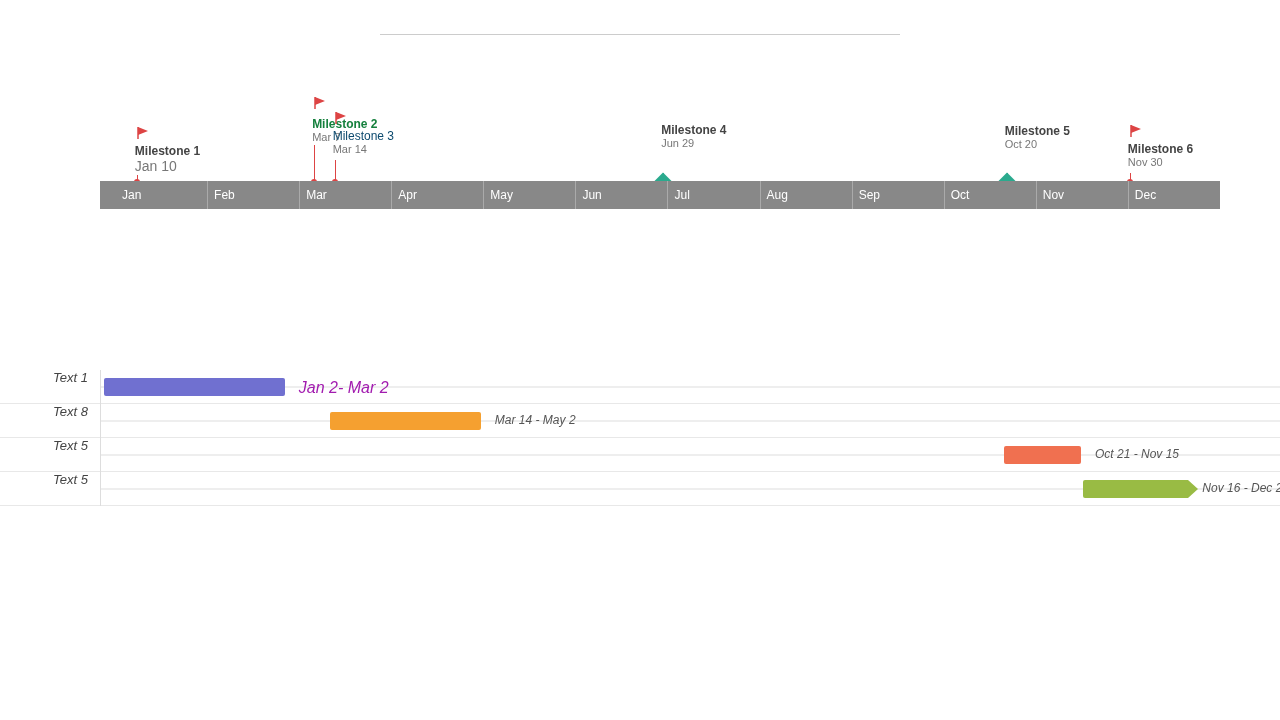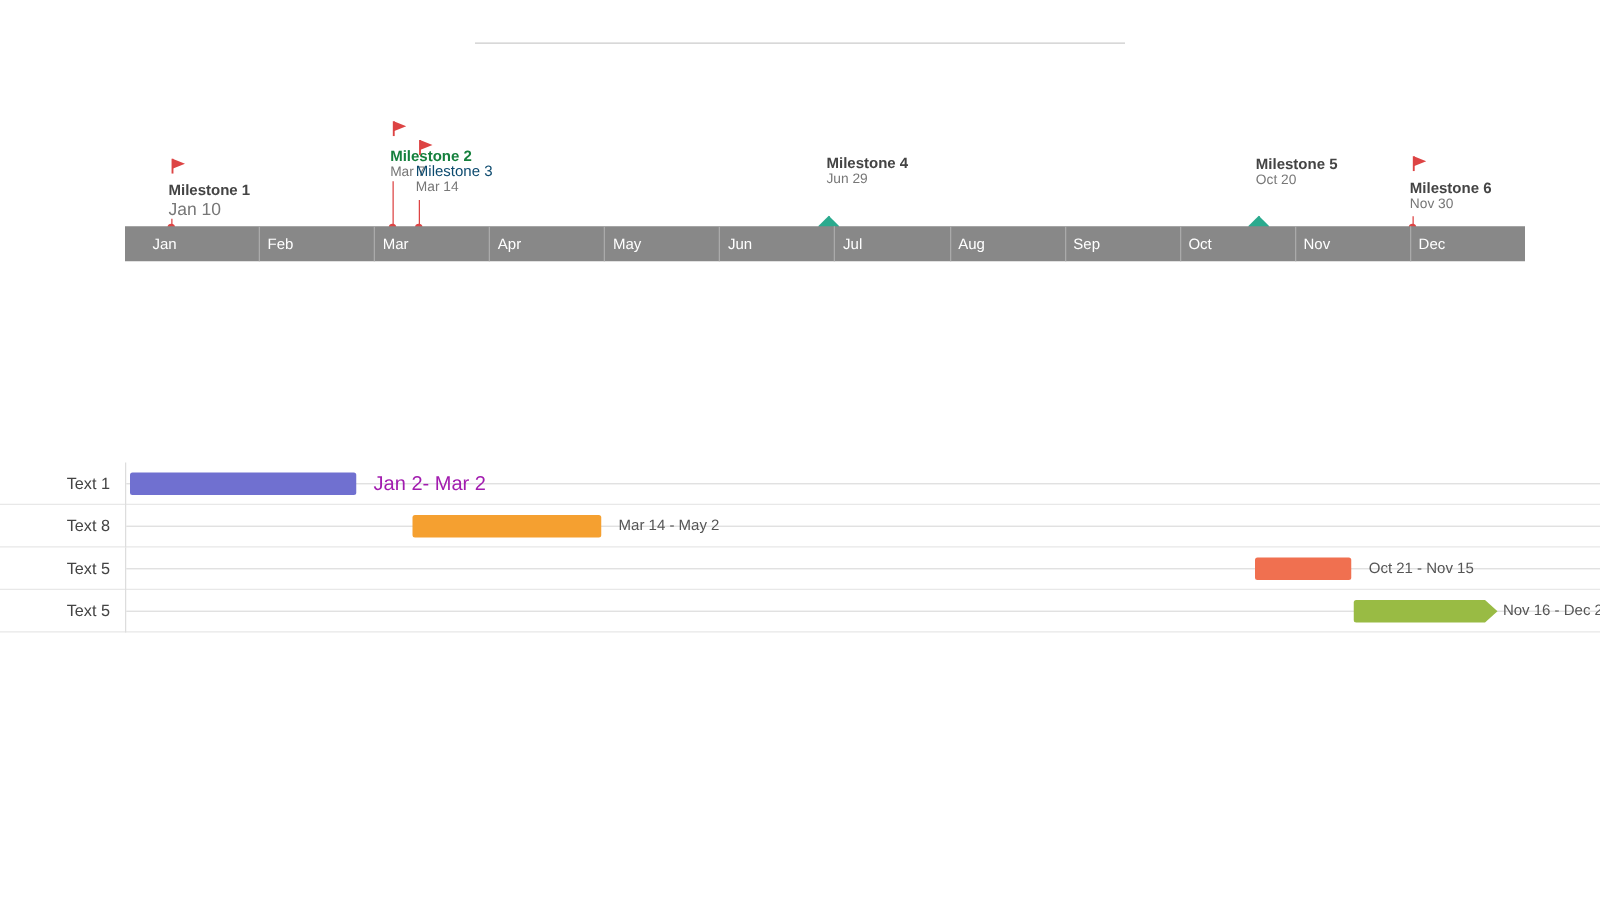--- a/index.html
+++ b/index.html
@@ -86,24 +86,24 @@
 
     
     .gantt-section {
       position: absolute;
       top: 370px;
       left: 0;
       right: 0;
     }
     .gantt-row {
       display: flex;
-      align-items: center;
       height: 34px;
       border-bottom: 1px solid #e8e8e8;
       position: relative;
+      font-style: italic;
     }
     .gantt-row-label {
       width: 80px;
       text-align: right;
       padding-right: 12px;
       font-size: 13px;
       color: #444;
       font-weight: 500;
       flex-shrink: 0;
     }

